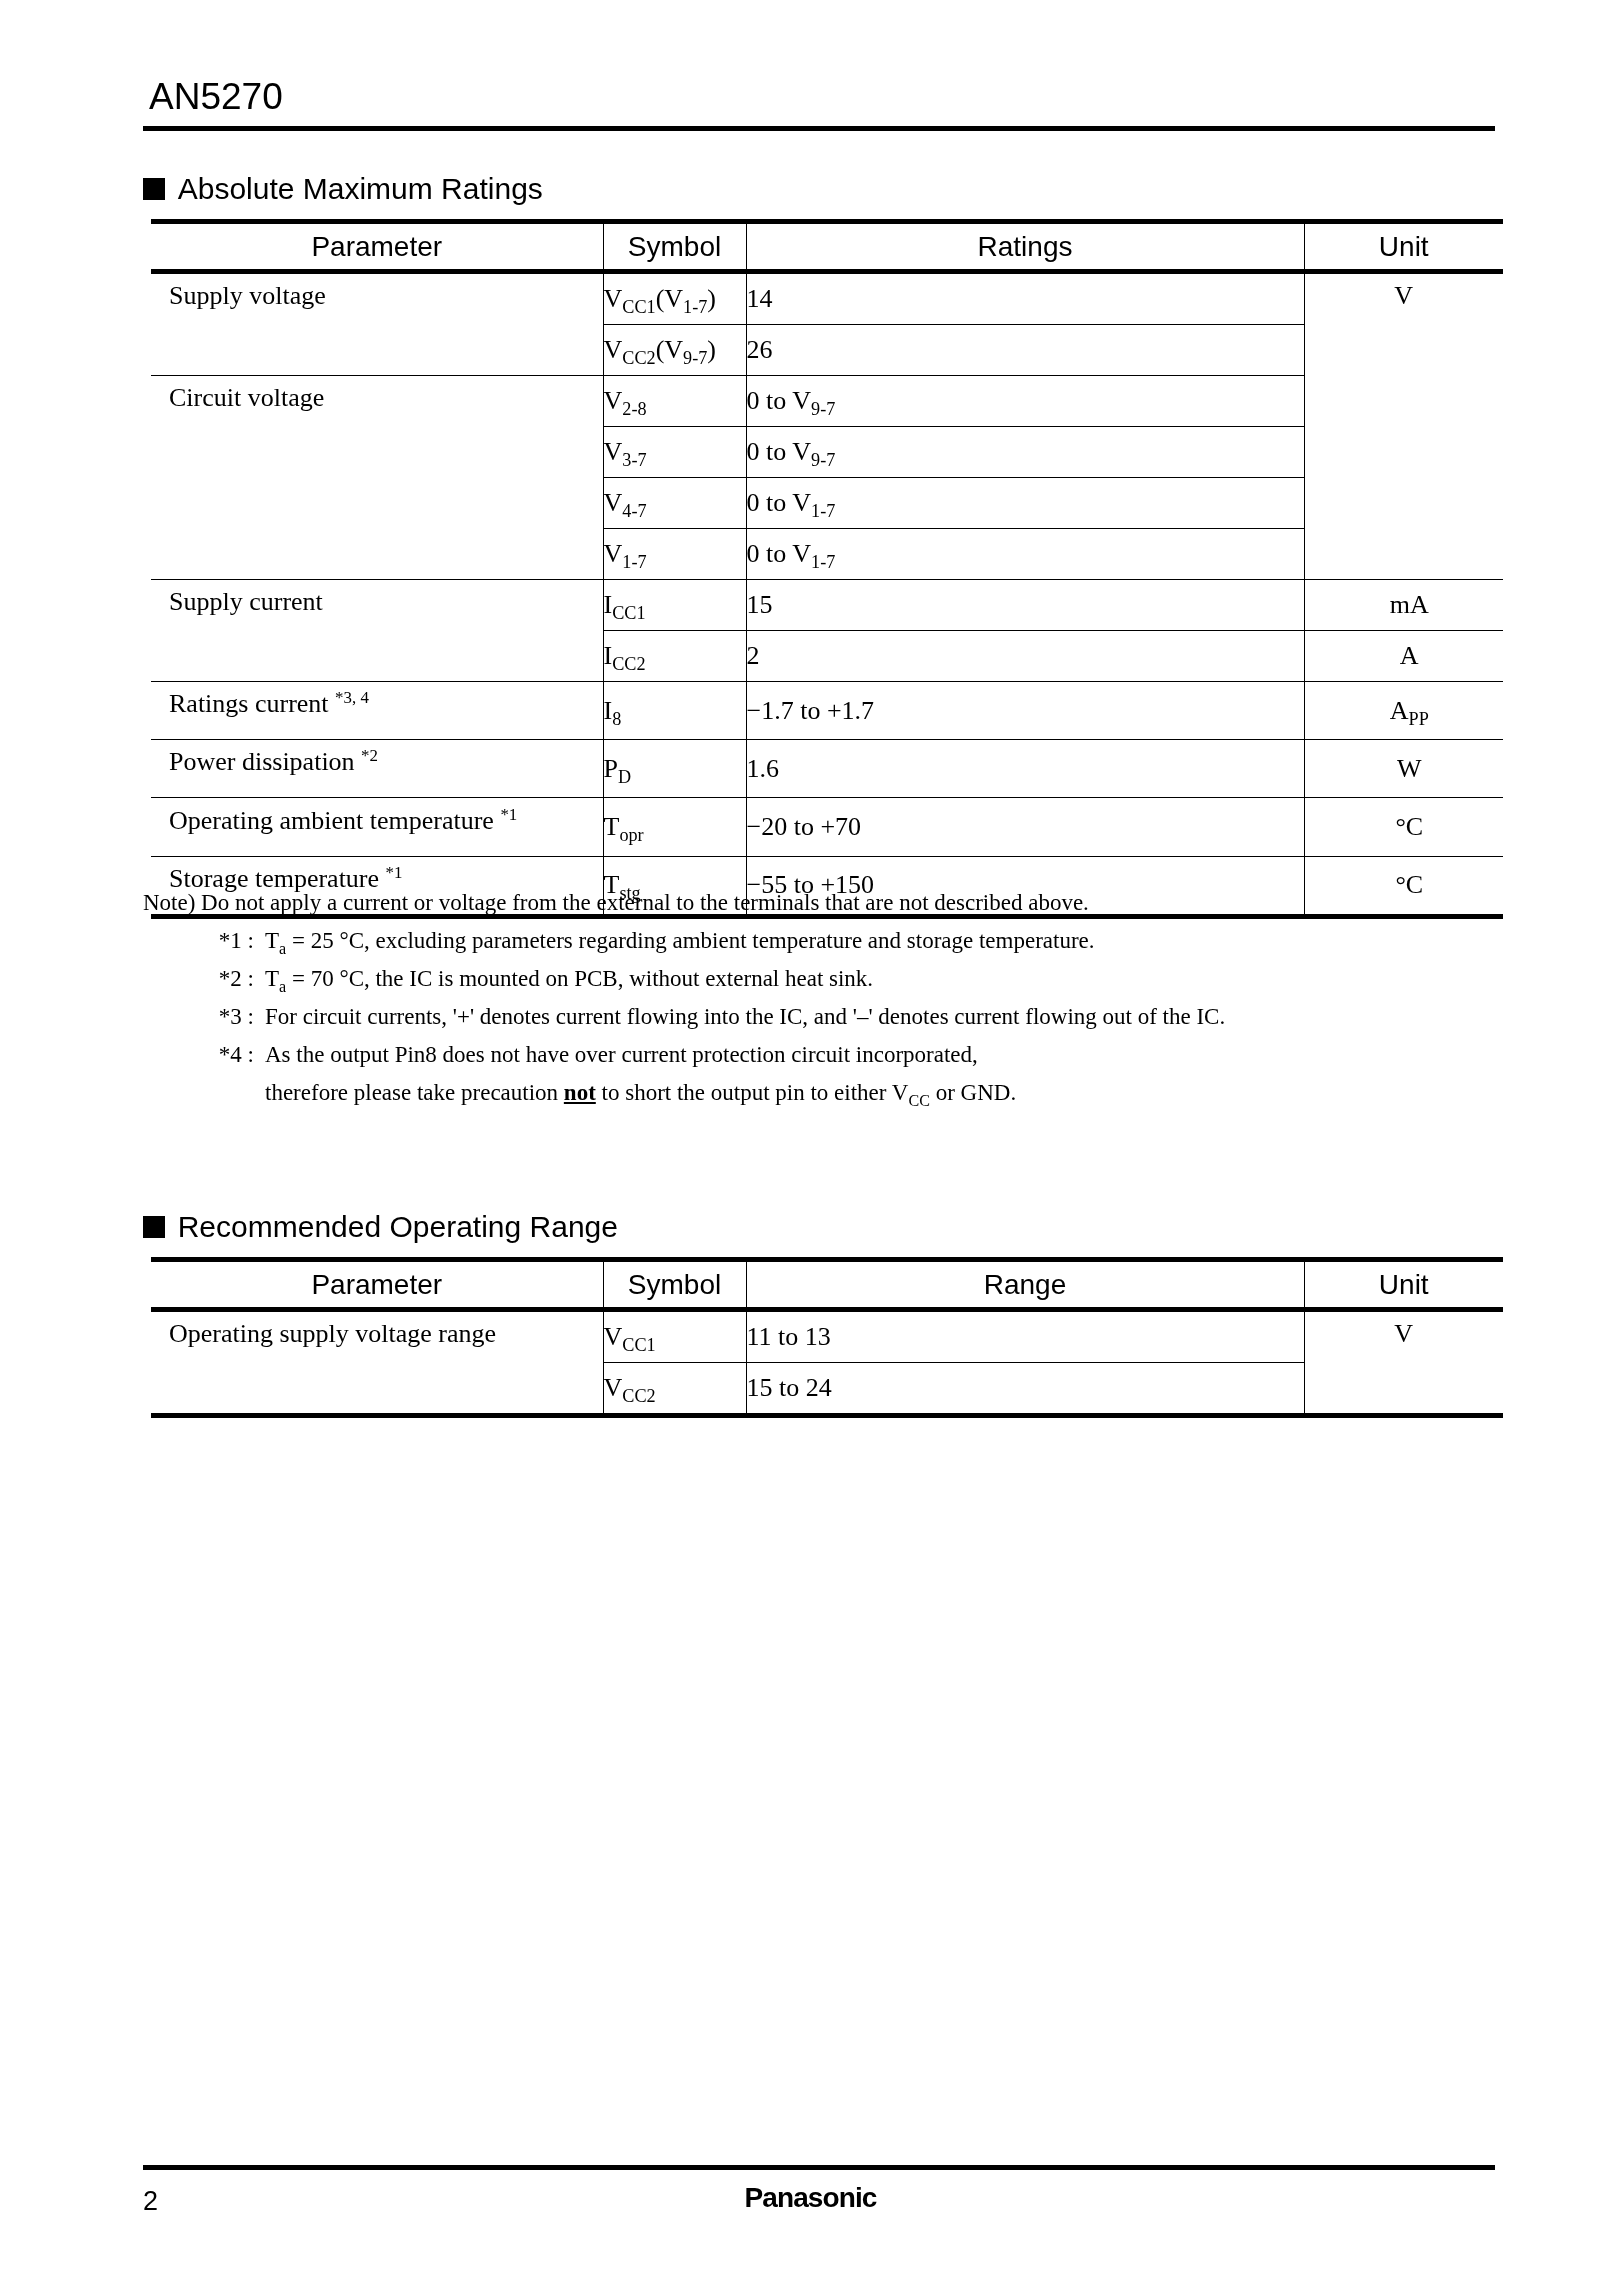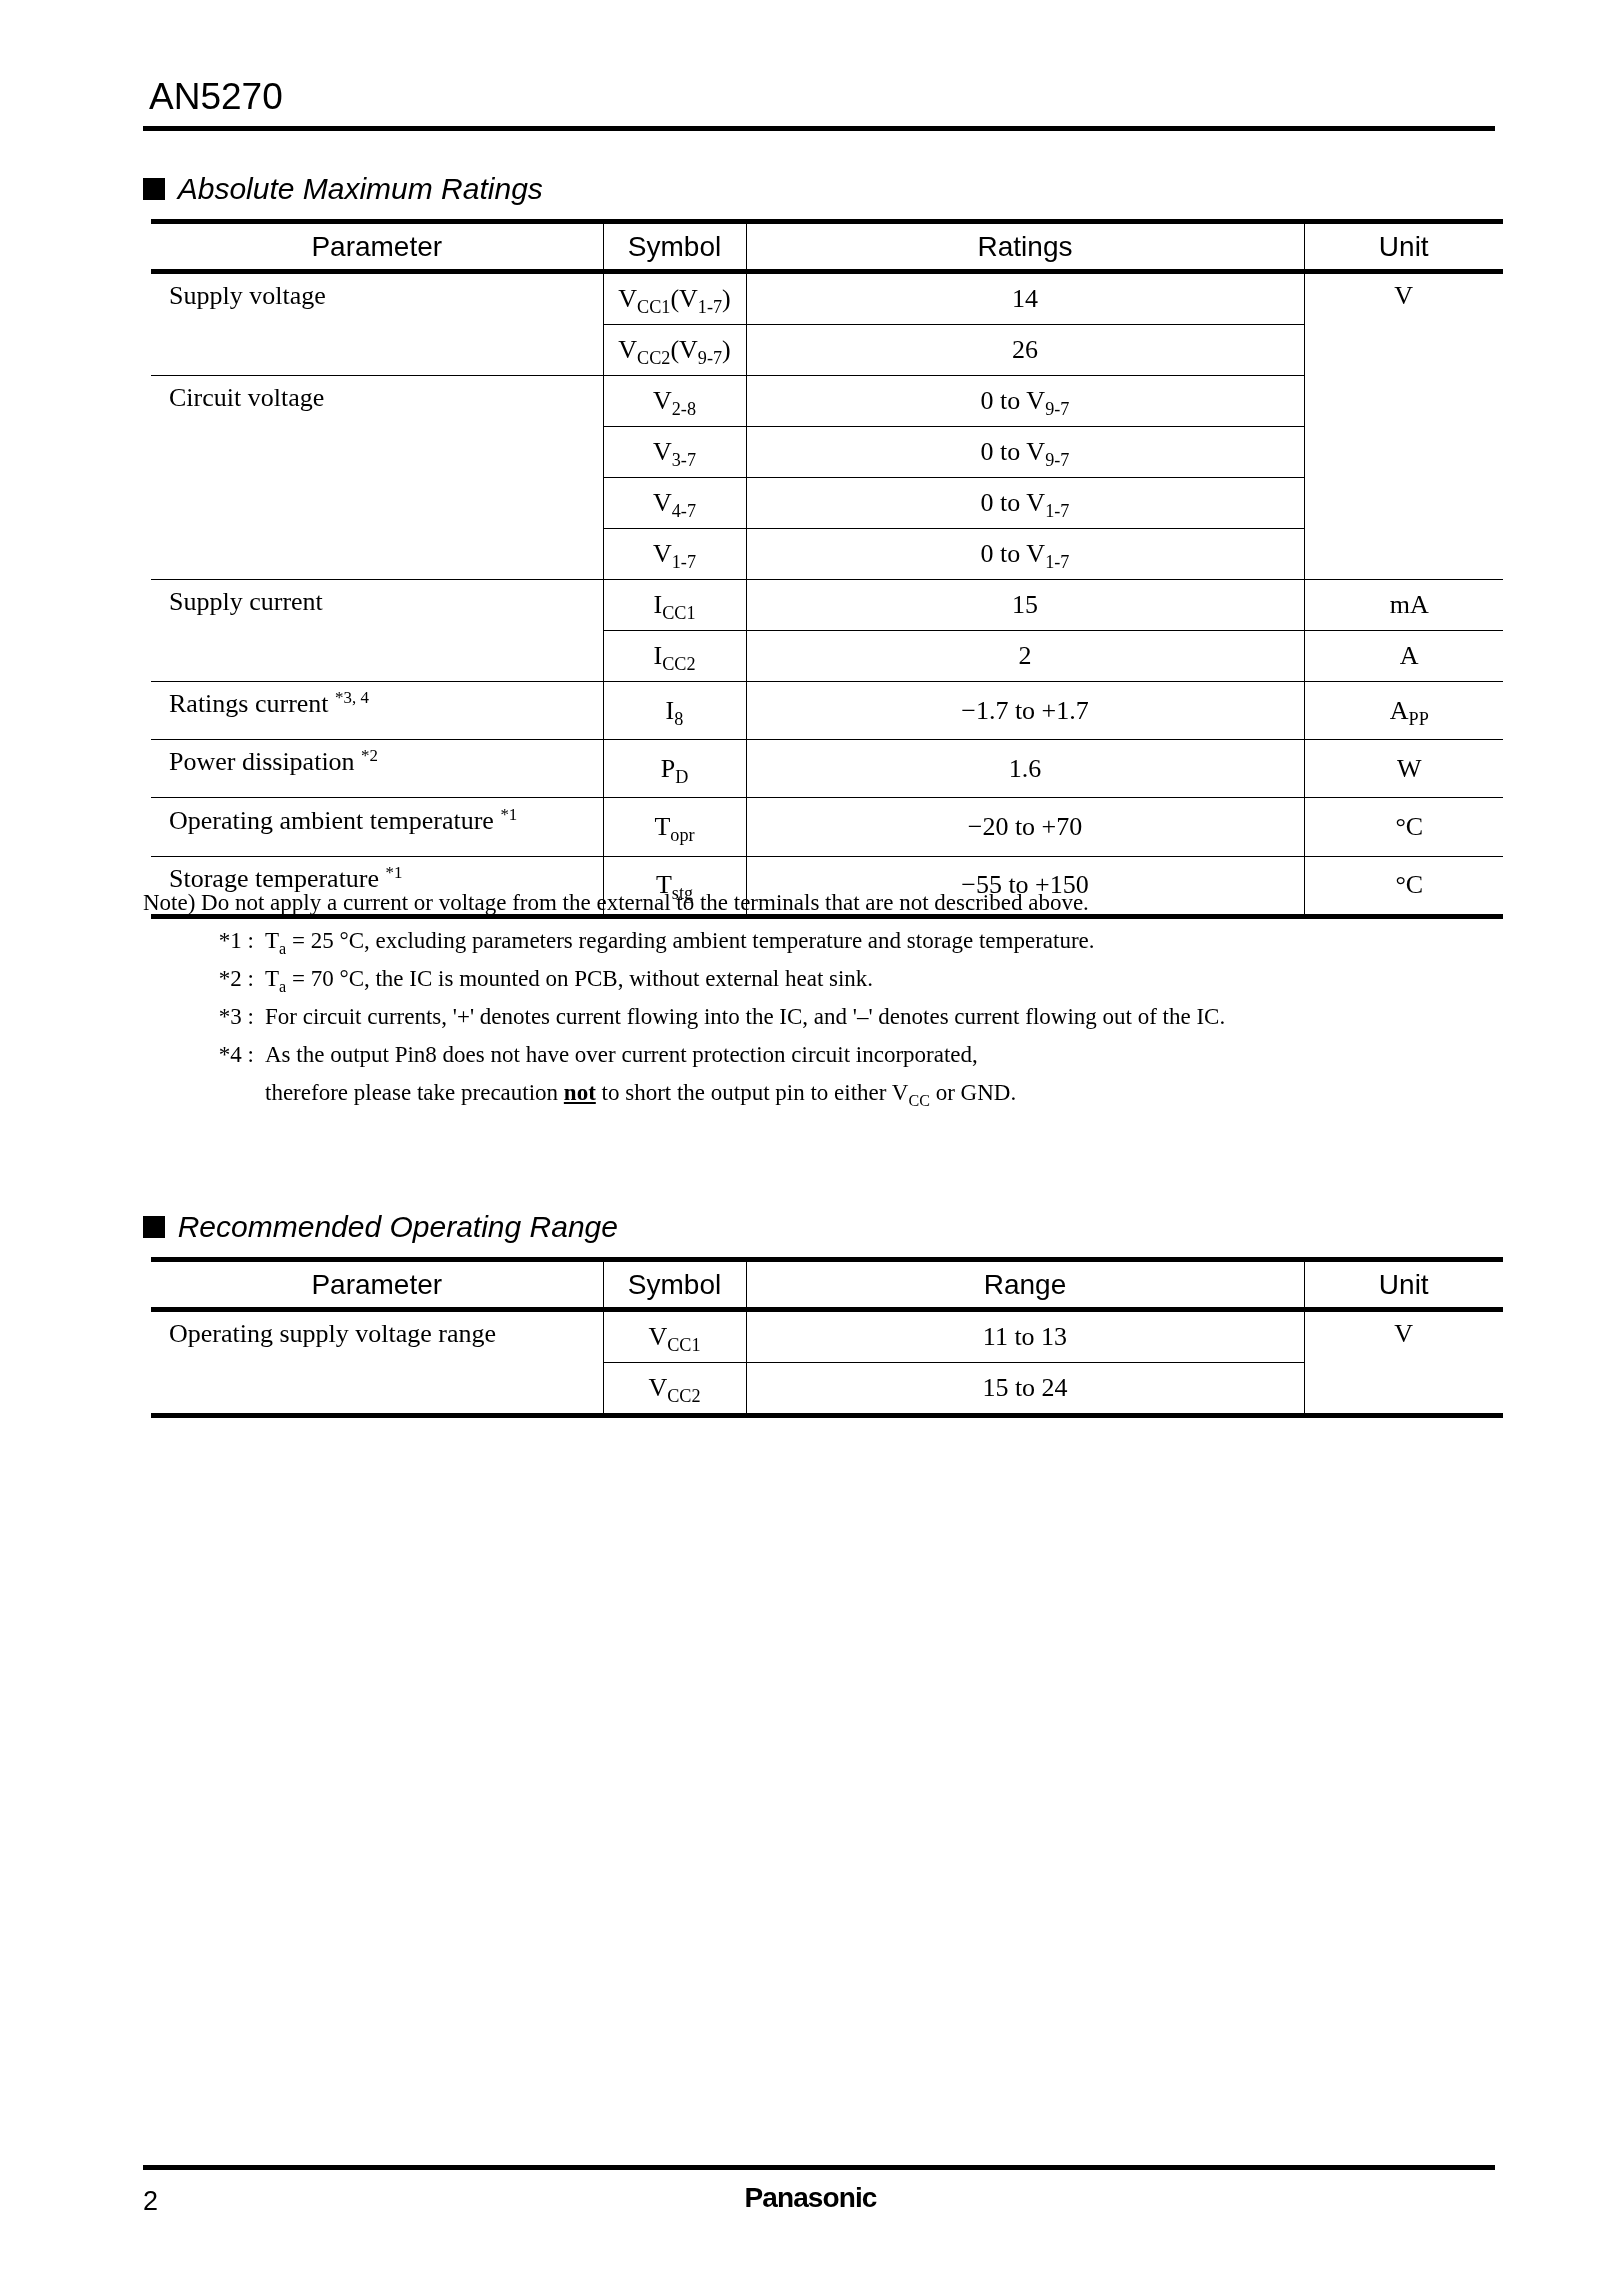--- a/index.html
+++ b/index.html
@@ -4,32 +4,32 @@
 <style>
   html, body { margin:0; padding:0; background:#ffffff; }
   body { width:1621px; height:2290px; position:relative; color:#000; overflow:hidden; }
   .sans { font-family: "Liberation Sans", "DejaVu Sans", sans-serif; }
 
   .page-header { position:absolute; left:149px; top:76px; width:1352px; height:52px; }
   .page-header .left { position:absolute; left:0; top:0; font-size:37px; }
   .page-header .right { position:absolute; right:0; top:0; font-size:37px; }
   .rule-thick { position:absolute; left:143px; width:1352px; height:5.4px; background:#000; }
 
-  .section-title { position:absolute; left:143px; font-size:30px; display:flex; align-items:center;font-style:italic; }
+  .section-title { position:absolute; left:143px; font-size:30px; display:flex; align-items:center; }
   .section-title .square { display:inline-block; width:22px; height:22px; background:#000; margin-right:12.7px; }
 
   table.spec { position:absolute; left:151px; width:1352px; border-collapse:collapse; table-layout:fixed; }
   table.spec th { font-family: "Liberation Sans", sans-serif; font-weight:normal; font-size:28px; height:45px; padding:0; text-align:center; border-left:1.4px solid #000; border-right:1.4px solid #000; }
   table.spec thead tr { border-top:5.4px solid #000; border-bottom:5.4px solid #000; }
   table.spec tbody { border-bottom:5.4px solid #000; }
   table.spec td { font-family: "Liberation Serif", serif; font-size:26px; height:50px; padding:0; border:1.4px solid #000; vertical-align:middle; }
   table.spec th:first-child, table.spec td.param { border-left:none; }
   table.spec th:last-child, table.spec td.unit { border-right:none; }
   table.spec td.param { text-align:left; padding-left:18px; vertical-align:top; padding-top:7.2px; }
-  table.spec td.sym, table.spec td.val { text-align:center; }
+  table.spec td.sym, table.spec td.val { }
   table.spec td.unit { text-align:center; vertical-align:top; padding-top:7.2px; }
   table.spec td.unit.mid { vertical-align:middle; padding-top:0;padding-left:11px; }
   sub { font-size:0.7em; vertical-align:-0.35em; line-height:0; }
   sup { font-size:0.65em; vertical-align:0.55em; line-height:0; }
 
   .notes { position:absolute; left:143px; top:889px; font-family: "Liberation Serif", serif; font-size:23px; }
   .notes .line { height:38px; line-height:27px; white-space:nowrap; }
   .notes .fn { display:flex; }
   .notes .mark { width:122px; text-align:right; padding-right:11px; box-sizing:border-box; }
   .notes .cont { padding-left:122px; }

